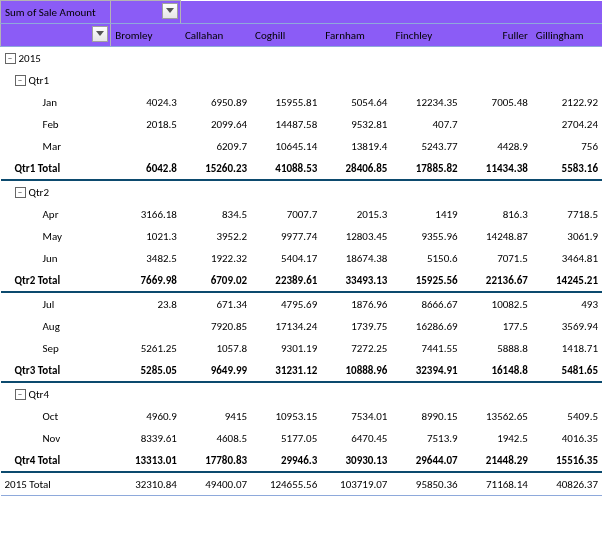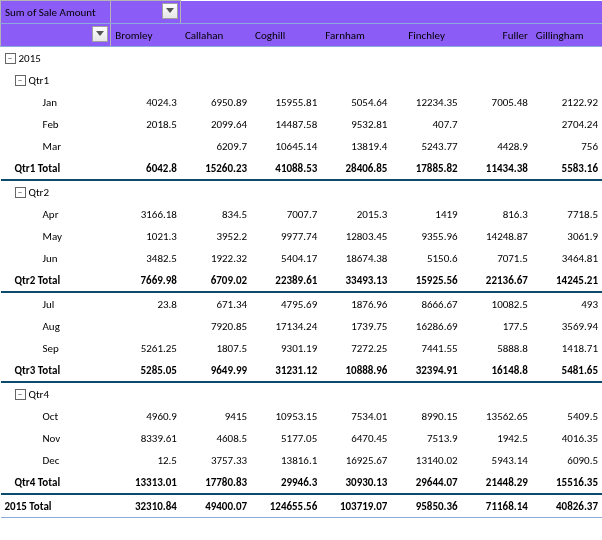--- a/index.html
+++ b/index.html
@@ -46,21 +46,21 @@
   }
   .filter-arrow svg { display:block; }
   .rowlbl {
     text-align: left;
   }
   .num {
     text-align: right;
   }
   .bold td { font-weight: bold; }
   .sub-total td { font-weight: bold; border-bottom: 2px solid #0c4a6e; }
-  .grand-total td { font-weight: bold; border-top: 1px solid #8ea9db; border-bottom: 1px solid #8ea9db; }
+  .grand-total td { font-weight: normal; border-top: 1px solid #8ea9db; border-bottom: 1px solid #8ea9db; }
   .section-gap td { border-top: 1px solid #8ea9db; }
   .collapse {
     display: inline-block;
     width: 9px;
     height: 9px;
     border: 1px solid #666;
     line-height: 7px;
     text-align: center;
     font-size: 9px;
     margin-right: 3px;
@@ -109,21 +109,21 @@
           <span class="filter-arrow">
             <svg width="8" height="6" viewBox="0 0 8 6">
               <polygon points="0,0 8,0 4,5" fill="#555"></polygon>
             </svg>
           </span>
         </td>
         <td class="rowlbl" style="text-align: left;">Bromley</td>
         <td class="rowlbl" style="text-align: left; margin-left: 32px;">Callahan</td>
         <td class="rowlbl" style="text-align: left;">Coghill</td>
         <td class="rowlbl" style="text-align: left; margin-left: 48px;">Farnham</td>
-        <td class="rowlbl" style="text-align: center;">Finchley</td>
+        <td class="rowlbl" style="text-align: left;">Finchley</td>
         <td class="rowlbl" style="text-align: right;">Fuller</td>
         <td class="rowlbl" style="text-align: left;">Gillingham</td>
       </tr>
       <tr class="">
         <td class="rowlbl "><span class="collapse">−</span><span>2015</span></td>
         <td class="num"></td>
         <td class="num"></td>
         <td class="num"></td>
         <td class="num"></td>
         <td class="num"></td>
@@ -246,21 +246,21 @@
         <td class="num">7920.85</td>
         <td class="num">17134.24</td>
         <td class="num">1739.75</td>
         <td class="num">16286.69</td>
         <td class="num">177.5</td>
         <td class="num">3569.94</td>
       </tr>
       <tr class="">
         <td class="rowlbl ind3"><span>Sep</span></td>
         <td class="num">5261.25</td>
-        <td class="num">1807.5</td>
+        <td class="num">1057.8</td>
         <td class="num">9301.19</td>
         <td class="num">7272.25</td>
         <td class="num">7441.55</td>
         <td class="num">5888.8</td>
         <td class="num">1418.71</td>
       </tr>
       <tr class="sub-total bold">
         <td class="rowlbl ind1"><span>Qtr3 Total</span></td>
         <td class="num">5285.05</td>
         <td class="num">9649.99</td>
@@ -293,30 +293,20 @@
       <tr class="">
         <td class="rowlbl ind3"><span>Nov</span></td>
         <td class="num">8339.61</td>
         <td class="num">4608.5</td>
         <td class="num">5177.05</td>
         <td class="num">6470.45</td>
         <td class="num">7513.9</td>
         <td class="num">1942.5</td>
         <td class="num">4016.35</td>
       </tr>
-      <tr class="">
-        <td class="rowlbl ind3"><span>Dec</span></td>
-        <td class="num">12.5</td>
-        <td class="num">3757.33</td>
-        <td class="num">13816.1</td>
-        <td class="num">16925.67</td>
-        <td class="num">13140.02</td>
-        <td class="num">5943.14</td>
-        <td class="num">6090.5</td>
-      </tr>
       <tr class="sub-total bold">
         <td class="rowlbl ind1"><span>Qtr4 Total</span></td>
         <td class="num">13313.01</td>
         <td class="num">17780.83</td>
         <td class="num">29946.3</td>
         <td class="num">30930.13</td>
         <td class="num">29644.07</td>
         <td class="num">21448.29</td>
         <td class="num">15516.35</td>
       </tr>

